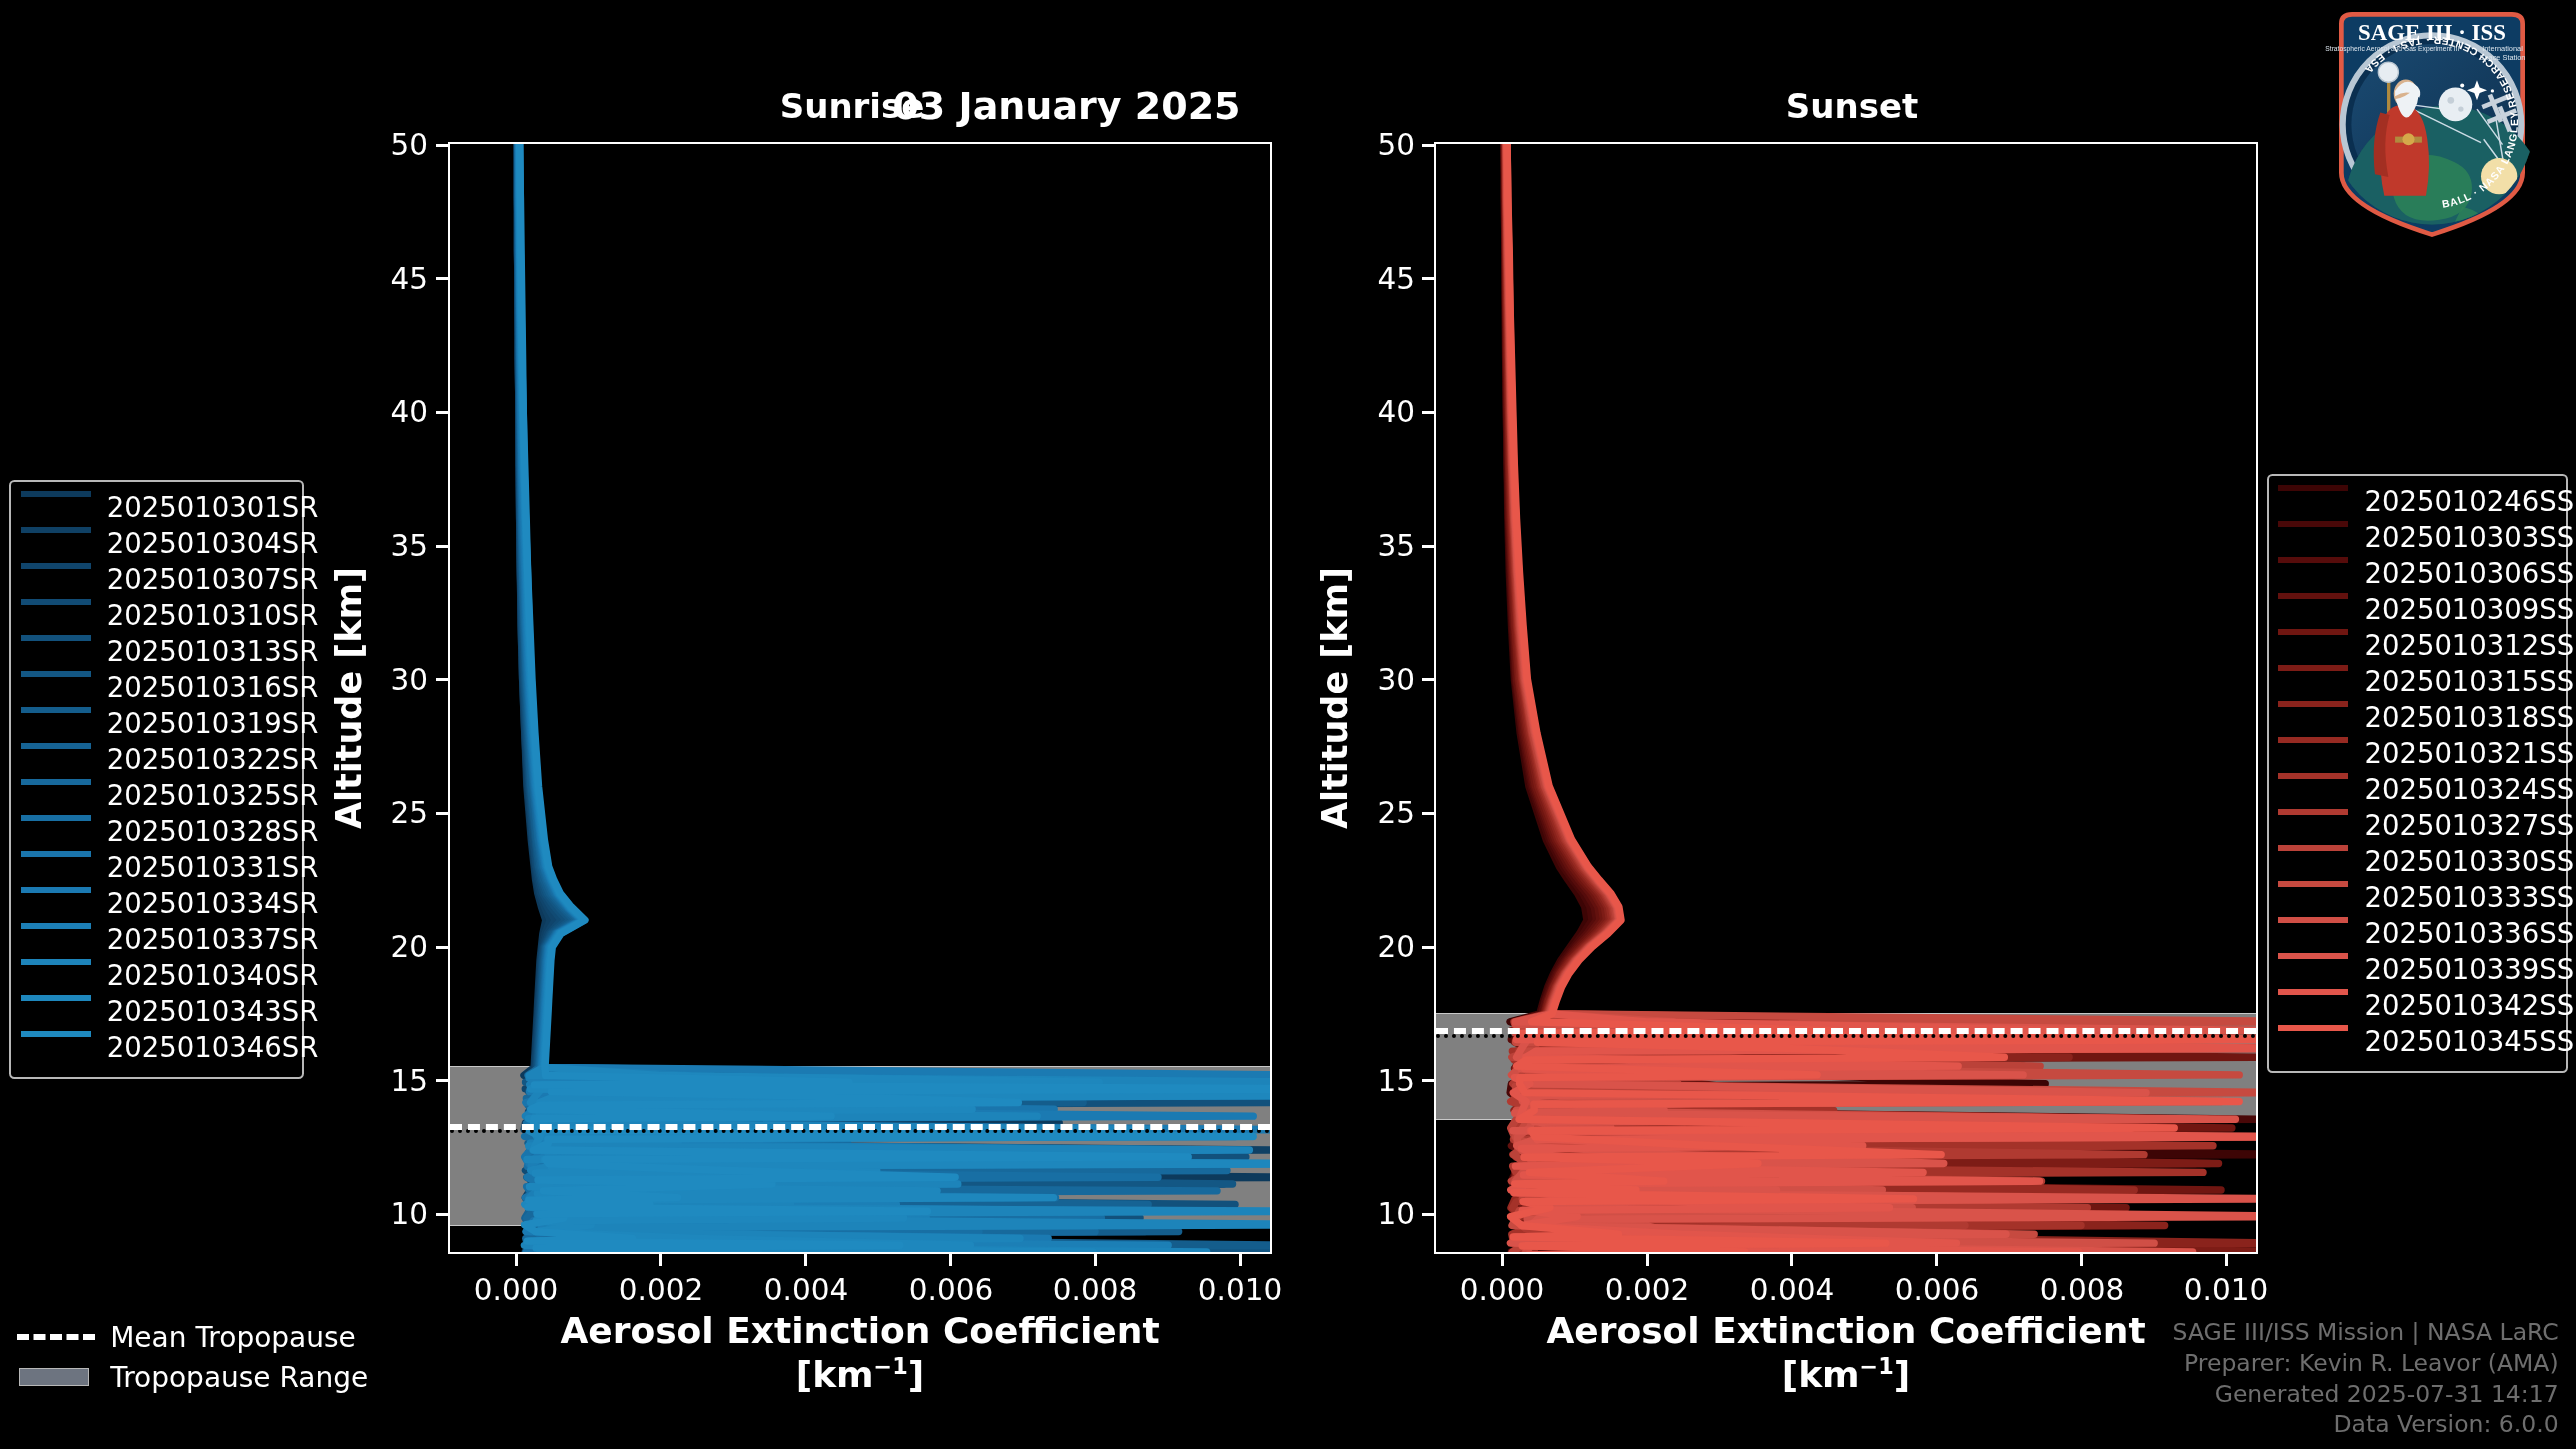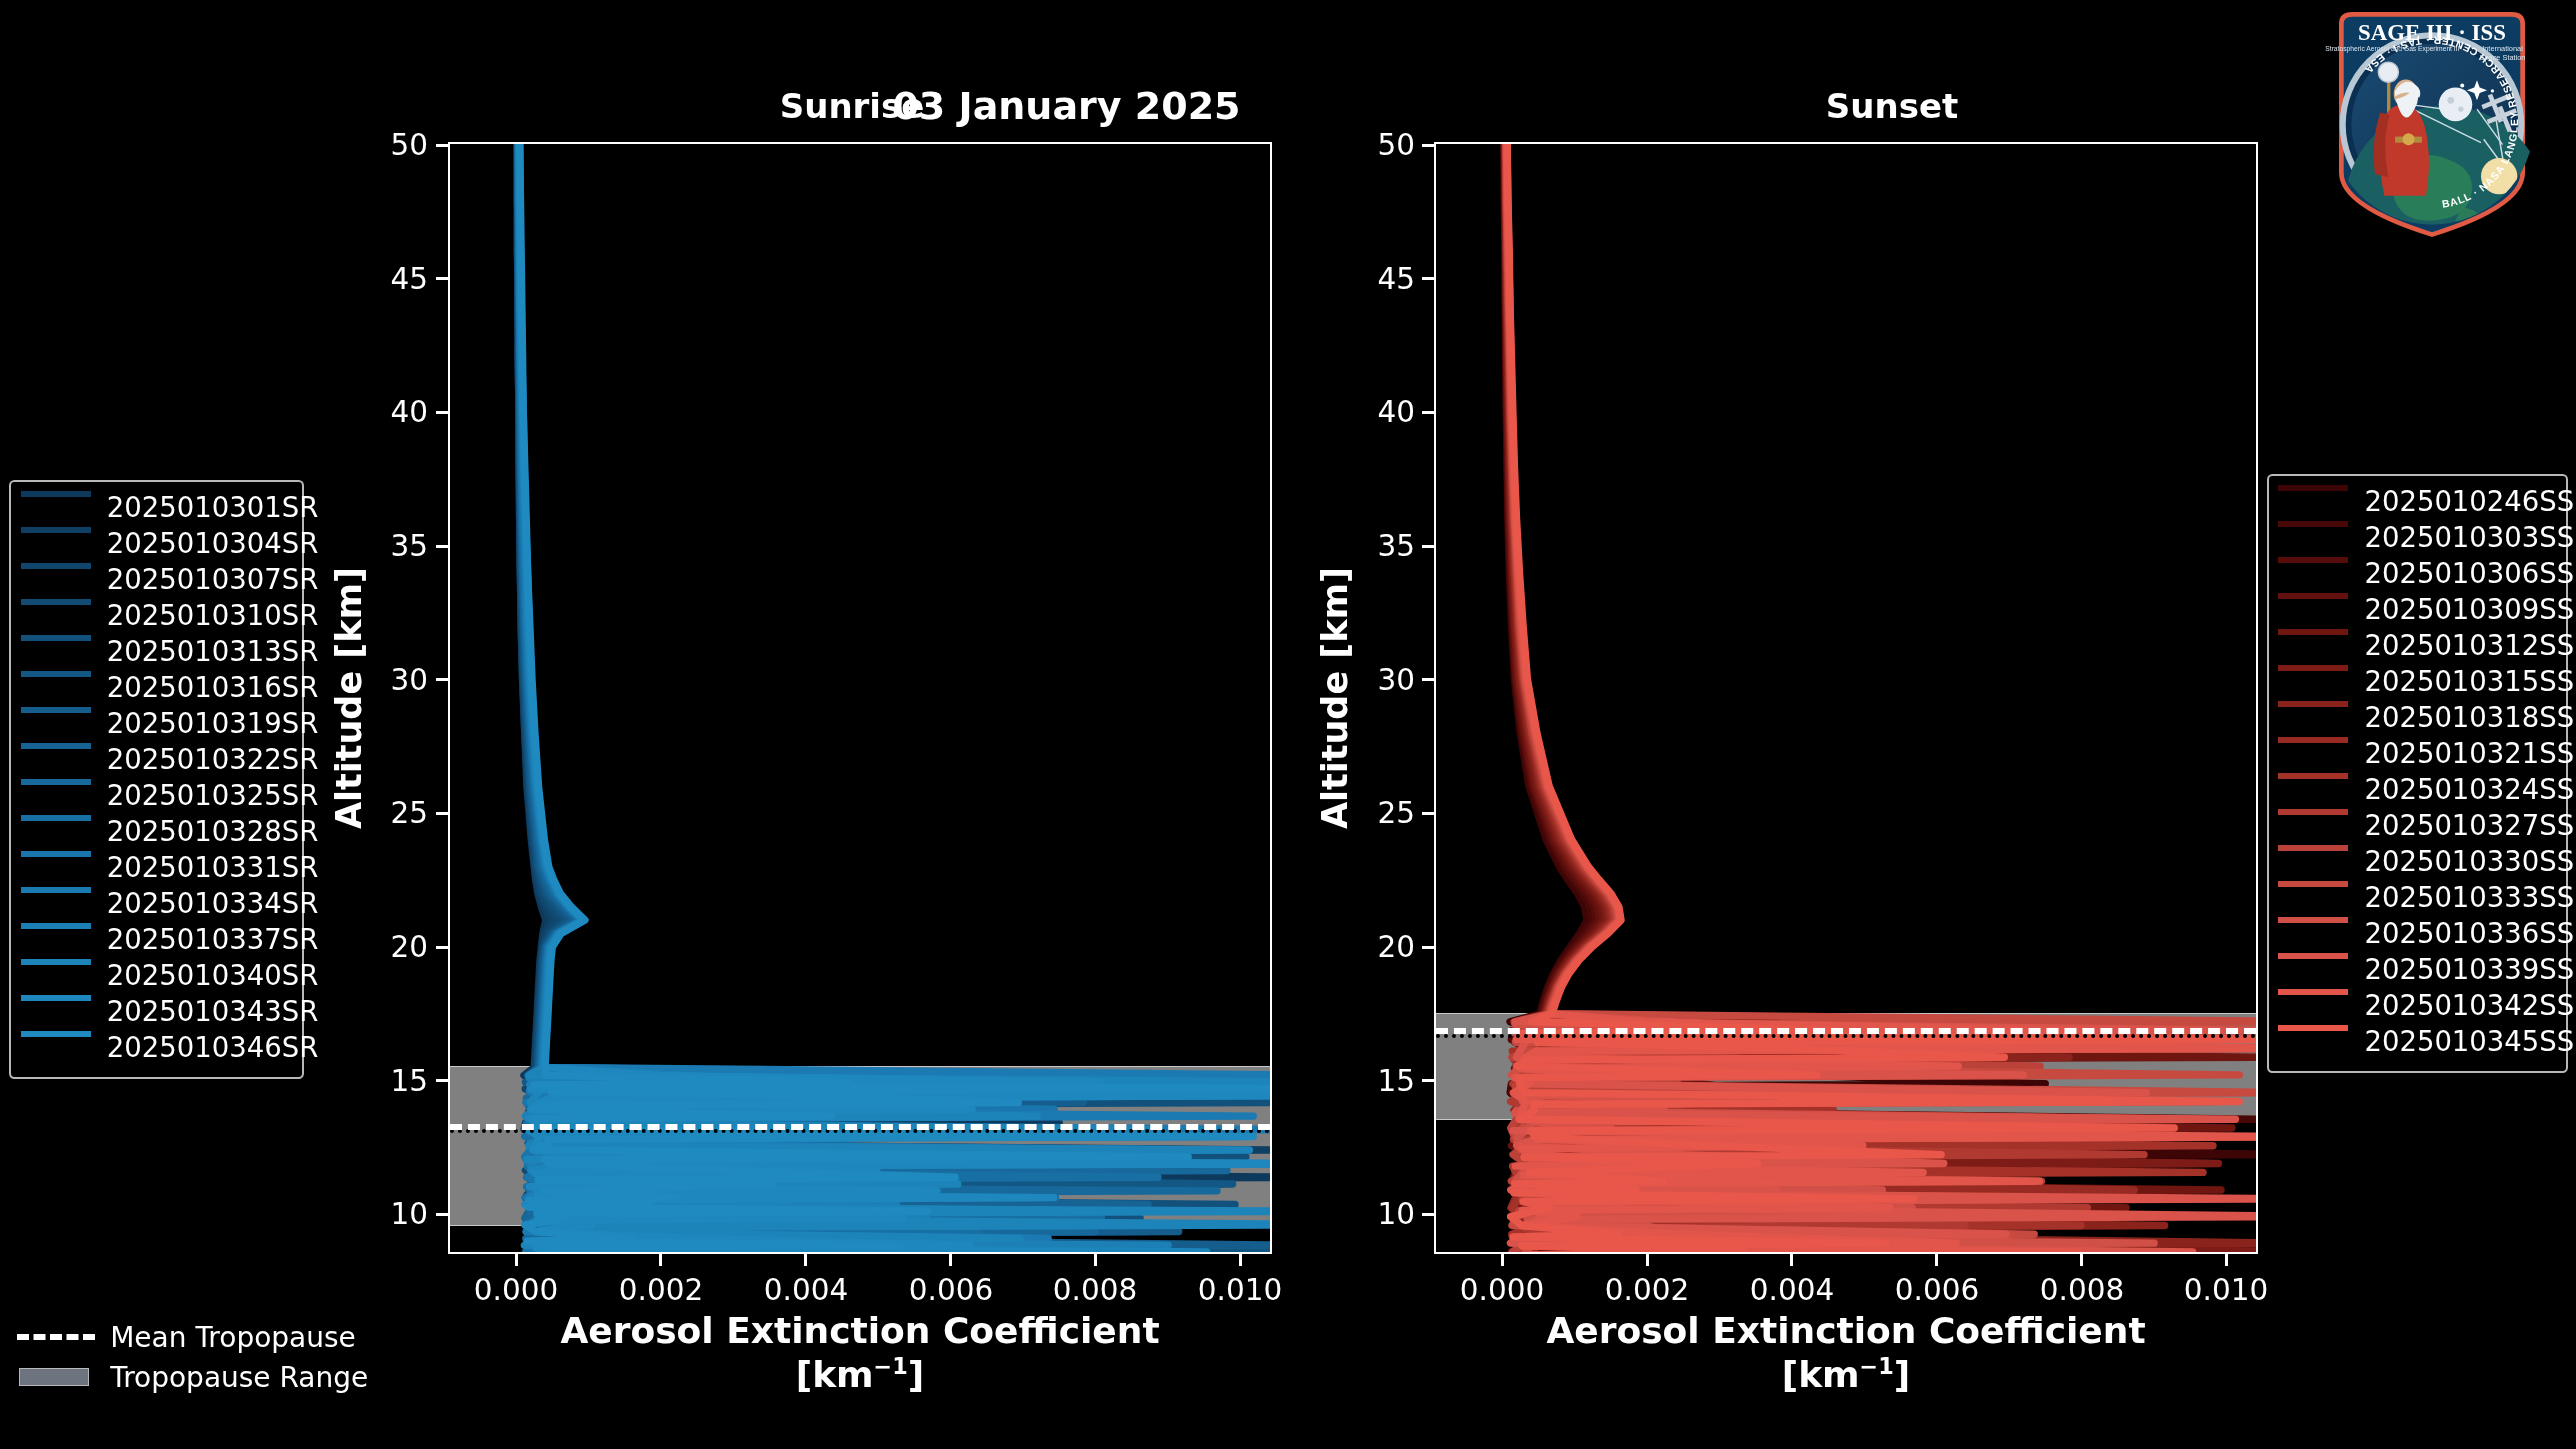--- a/index.html
+++ b/index.html
@@ -25,21 +25,21 @@
     color: #fff; font-weight: bold; font-size: 38px;
     font-family: "DejaVu Sans", sans-serif;
   }
   .panel-title {
     position: absolute; top: 86px;
     color: #fff; font-weight: bold; font-size: 34px;
     text-align: center;
     font-family: "DejaVu Sans", sans-serif;
   }
   #title-sunrise { left: 664px; width: 376px; }
-  #title-sunset  { left: 1704px; width: 376px; }
+  #title-sunset  { left: 1664px; width: 376px; }
 
   
   .axes {
     position: absolute;
     border: 2.7px solid #ffffff;
     background: #000;
     box-sizing: border-box;
     overflow: hidden;
   }
   #axes-sunrise { left: 448px;  top: 142px; width: 824px; height: 1112px; }
@@ -497,15 +497,21 @@
       <span class="key-text">Mean Tropopause</span>
     </div>
     <div class="key-row">
       <span class="key-icon">
           <span class="boxsw"></span>
         </span>
       <span class="key-text">Tropopause Range</span>
     </div>
   </div>
 
+  <div id="credits">
+    <div>SAGE III/ISS Mission | NASA LaRC</div>
+    <div>Preparer: Kevin R. Leavor (AMA)</div>
+    <div>Generated 2025-07-31 14:17</div>
+    <div>Data Version: 6.0.0</div>
+  </div>
 
 </div>
 
 
 </body></html>

